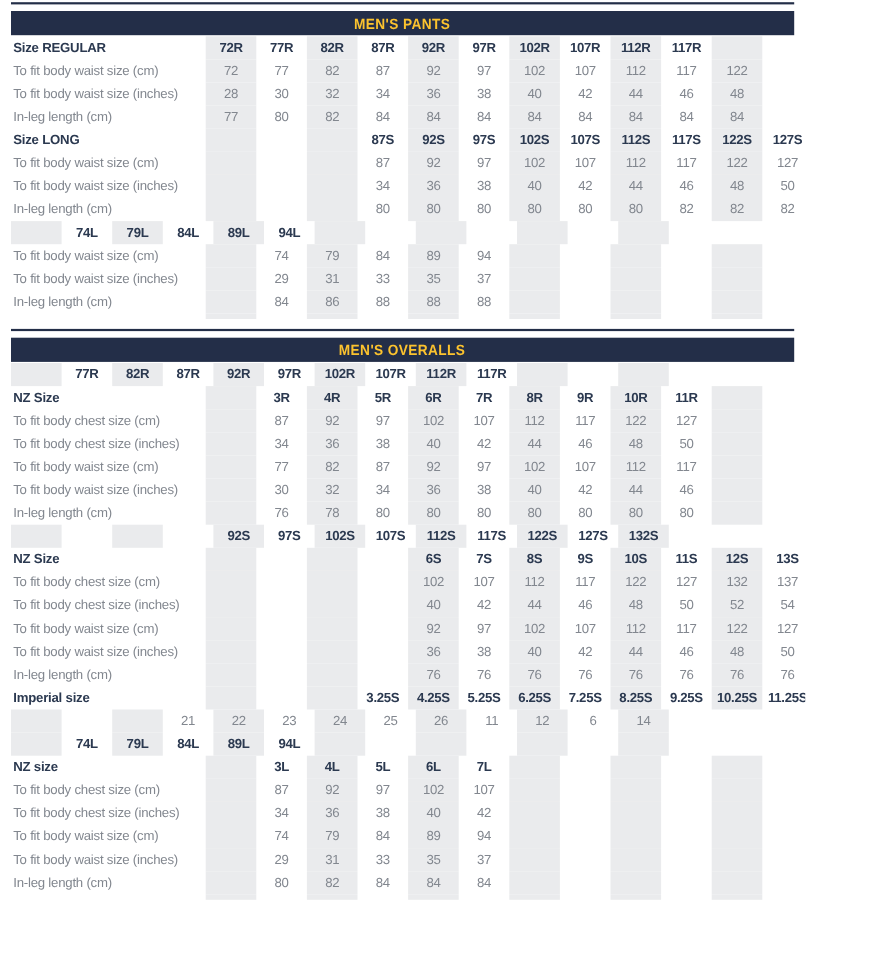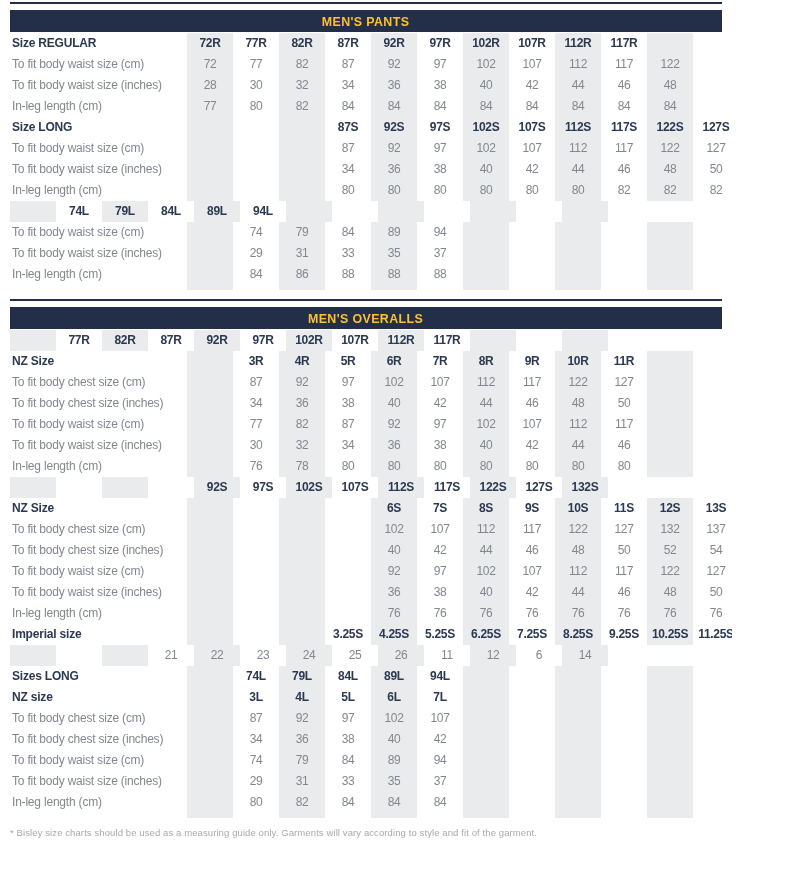--- a/index.html
+++ b/index.html
@@ -513,21 +513,20 @@
           <span class="cell">23</span>
           <span class="cell shade">24</span>
           <span class="cell">25</span>
           <span class="cell shade">26</span>
           <span class="cell">11</span>
           <span class="cell shade">12</span>
           <span class="cell">6</span>
           <span class="cell shade">14</span>
         </div>
         <div class="row hdr">
-          <span class="lbl">Sizes LONG</span>
           <span class="cell shade"></span>
           <span class="cell">74L</span>
           <span class="cell shade">79L</span>
           <span class="cell">84L</span>
           <span class="cell shade">89L</span>
           <span class="cell">94L</span>
           <span class="cell shade"></span>
           <span class="cell"></span>
           <span class="cell shade"></span>
           <span class="cell"></span>
@@ -643,15 +642,14 @@
           <span class="cell"></span>
           <span class="cell shade"></span>
           <span class="cell"></span>
           <span class="cell shade"></span>
           <span class="cell"></span>
           <span class="cell shade"></span>
         </div>
       </div>
   </section>
 
-  <p class="footnote">* Bisley size charts should be used as a measuring guide only. Garments will vary according to style and fit of the garment.</p>
 
 </div>
 
 </body></html>

